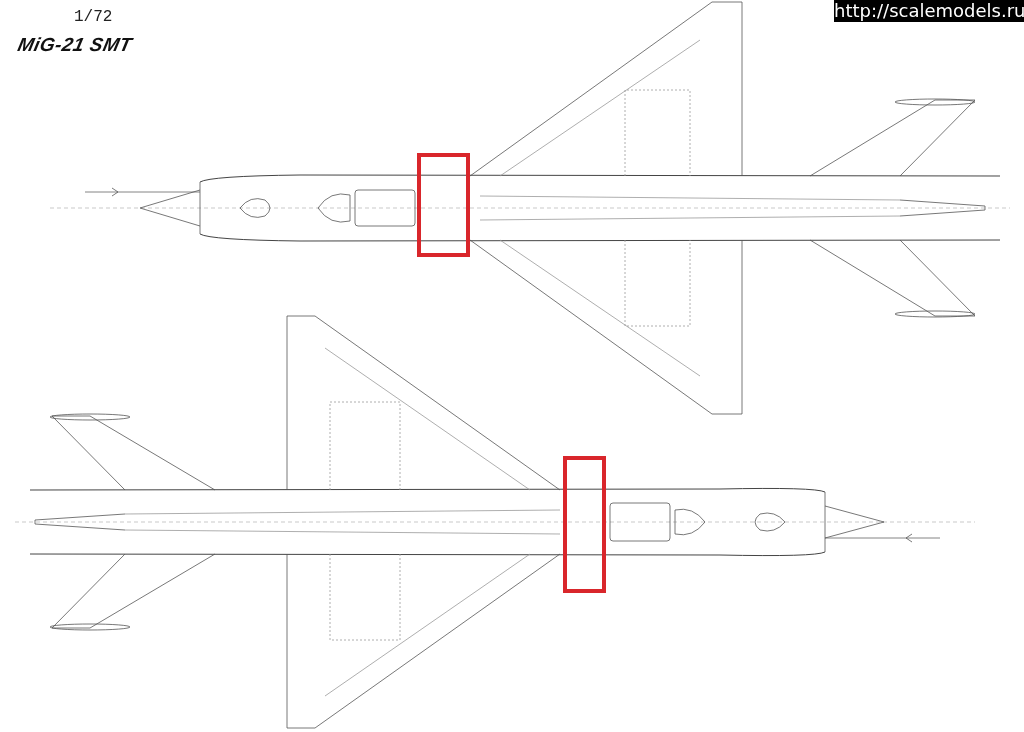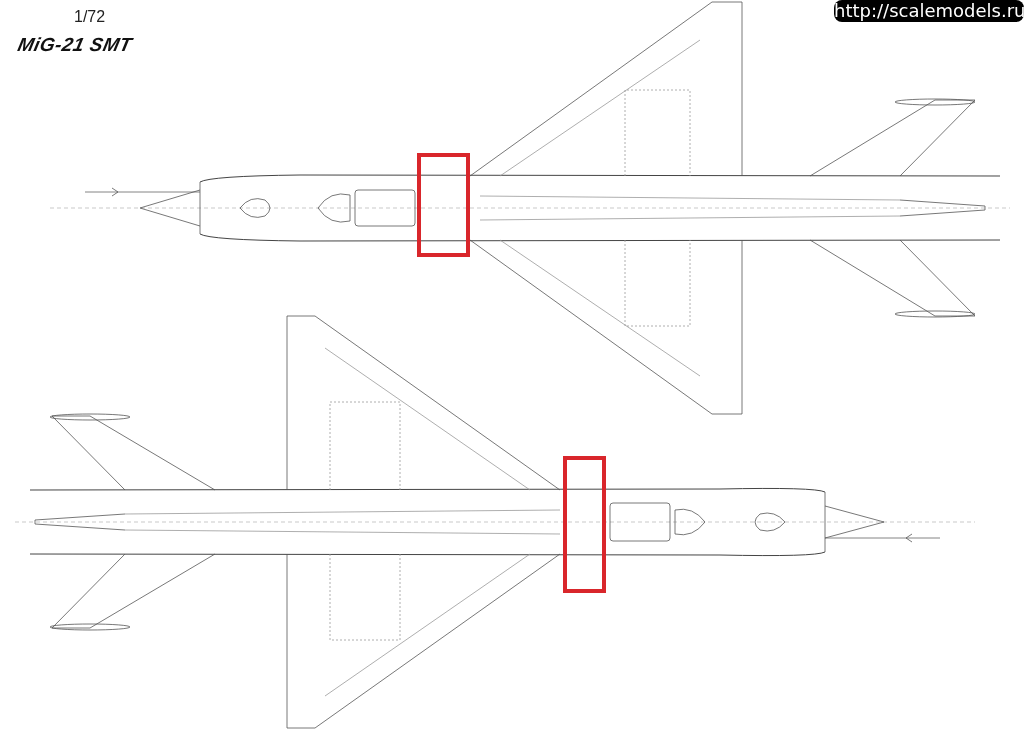--- a/index.html
+++ b/index.html
@@ -1,19 +1,19 @@
 <!DOCTYPE html>
 <html><head>
 <meta charset="utf-8">
 <style>
   html,body{margin:0;padding:0;background:#ffffff;}
   body{width:1024px;height:732px;position:relative;overflow:hidden;font-family:"Liberation Sans",sans-serif;}
-  .scale{position:absolute;left:74px;top:8px;font-size:16px;color:#222;font-family:Liberation Sans, sans-serif;}
+  .scale{position:absolute;left:74px;top:8px;font-size:16px;color:#222;font-family:Liberation Mono, monospace;}
   .title{position:absolute;left:18px;top:34px;font-size:19px;font-weight:bold;font-style:italic;color:#111;letter-spacing:0.5px;font-family:"Liberation Sans",sans-serif;transform:skewX(-12deg);}
-  .watermark{position:absolute;right:0;top:0;width:190px;height:22px;background:#000;color:#fff;font-size:18px;line-height:22px;text-align:center;font-family:"DejaVu Sans",sans-serif;border-radius:8px;}
+  .watermark{position:absolute;right:0;top:0;width:190px;height:22px;background:#000;color:#fff;font-size:18px;line-height:22px;text-align:center;font-family:"DejaVu Sans",sans-serif;}
   svg.drawing{position:absolute;left:0;top:0;}
   .hl{position:absolute;border:4px solid #d9262b;box-sizing:border-box;}
 </style>
 </head>
 <body>
 
 <div class="scale">1/72</div>
 <div class="title">MiG-21 SMT</div>
 <div class="watermark">http://scalemodels.ru</div>
 

